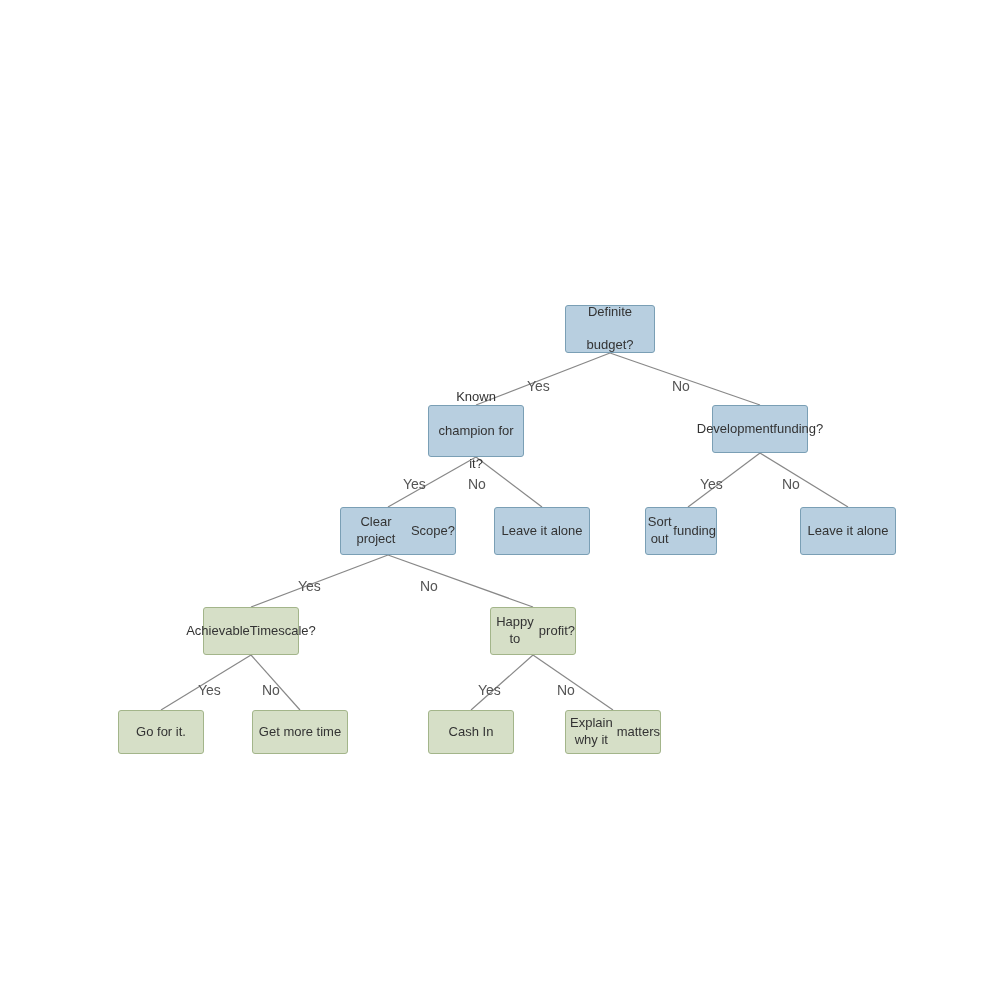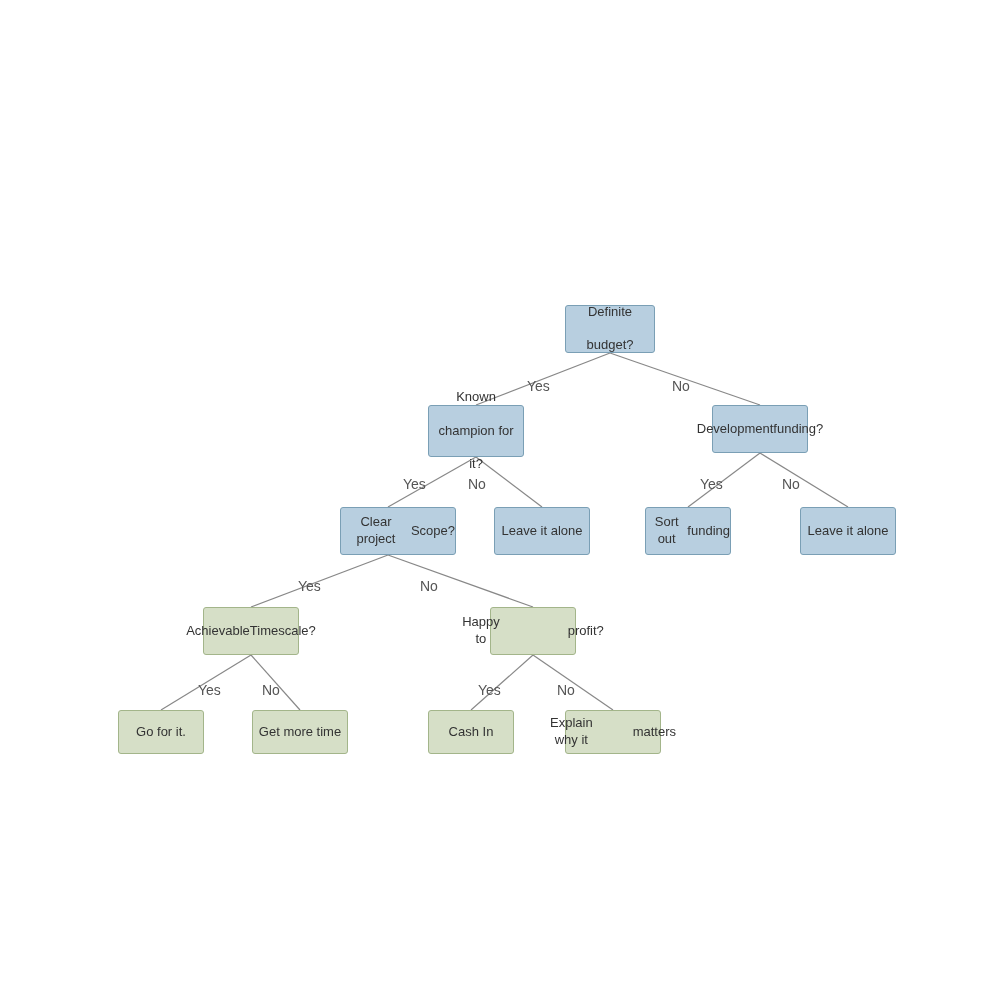--- a/index.html
+++ b/index.html
@@ -112,48 +112,48 @@
         <span>funding?</span>
       </div>
       <div class="node node-blue" style="left: 340px; top: 507px; width: 116px; height: 48px; position: absolute; justify-content: flex-end;">
         <span>Clear project</span>
         <br>
         <span>Scope?</span>
       </div>
       <div class="node node-blue" style="left: 494px; top: 507px; width: 96px; height: 48px; position: absolute;">
         <span>Leave it alone</span>
       </div>
-      <div class="node node-blue" style="left: 645px; top: 507px; width: 86px; height: 48px; position: absolute;">
+      <div class="node node-blue" style="left: 645px; top: 507px; width: 72px; height: 48px; position: absolute;">
         <span>Sort out</span>
         <br>
         <span>funding</span>
       </div>
       <div class="node node-blue" style="left: 800px; top: 507px; width: 96px; height: 48px; position: absolute;">
         <span>Leave it alone</span>
       </div>
       <div class="node node-green" style="left: 203px; top: 607px; width: 96px; height: 48px; position: absolute;">
         <span>Achievable</span>
         <br>
         <span>Timescale?</span>
       </div>
-      <div class="node node-green" style="left: 490px; top: 607px; width: 86px; height: 48px; position: absolute; gap: 34px;">
+      <div class="node node-green" style="left: 490px; top: 607px; width: 86px; height: 48px; position: absolute;">
         <span>Happy to</span>
         <br>
         <span>profit?</span>
       </div>
       <div class="node node-green" style="left: 118px; top: 710px; width: 86px; height: 44px; position: absolute;">
         <span>Go for it.</span>
       </div>
       <div class="node node-green" style="left: 252px; top: 710px; width: 96px; height: 44px; position: absolute;">
         <span>Get more time</span>
       </div>
       <div class="node node-green" style="left: 428px; top: 710px; width: 86px; height: 44px; position: absolute;">
         <span>Cash In</span>
       </div>
-      <div class="node node-green" style="left: 565px; top: 710px; width: 96px; height: 44px; position: absolute; gap: 20px;">
+      <div class="node node-green" style="left: 565px; top: 710px; width: 96px; height: 44px; position: absolute;">
         <span>Explain why it</span>
         <br>
         <span>matters</span>
       </div>
     </div>
 
   <div id="labels-container">
       <div class="label-text" style="left: 527px; top: 378px;">Yes</div>
       <div class="label-text" style="left: 672px; top: 378px;">No</div>
       <div class="label-text" style="left: 403px; top: 476px;">Yes</div>

